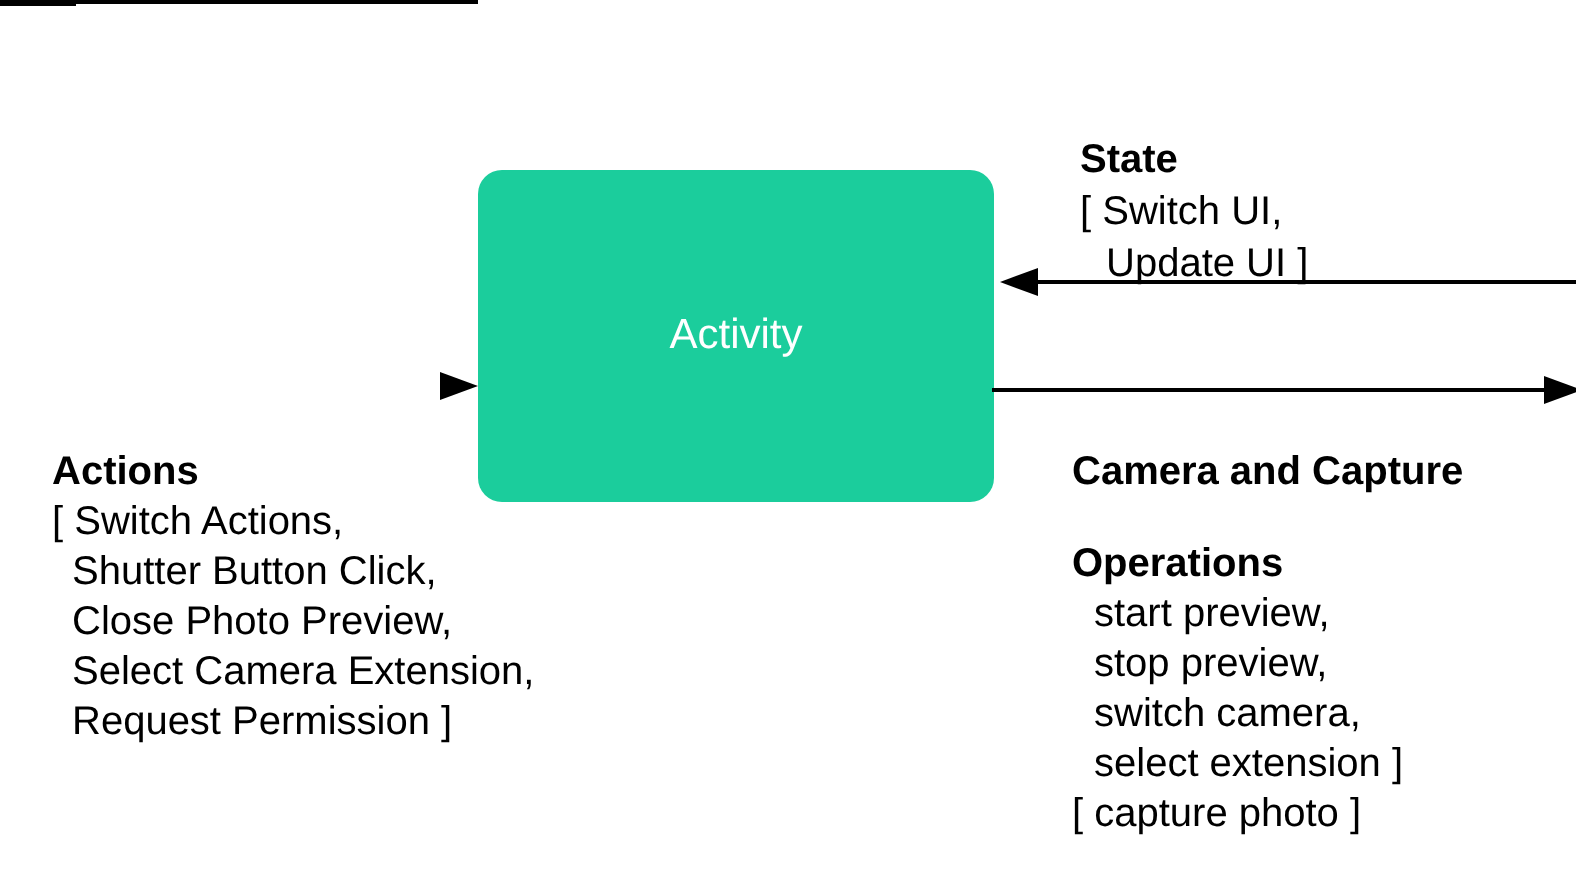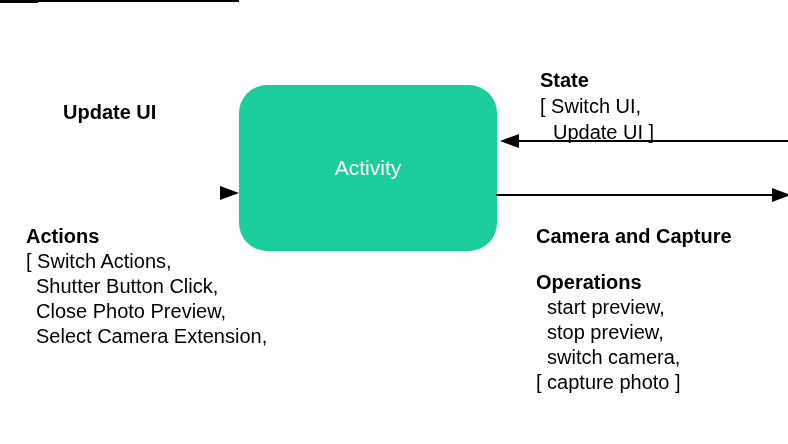--- a/index.html
+++ b/index.html
@@ -7,21 +7,21 @@
     position:relative;width:788px;height:444px;background:#ffffff;
     overflow:hidden;font-family:"Liberation Sans",sans-serif;color:#000000;
   }
   .corner-bar{position:absolute;left:0;top:0;width:38px;height:3px;background:#000000;}
   .hline{position:absolute;height:2px;background:#000000;}
   .ah{position:absolute;width:0;height:0;border-top:7px solid transparent;border-bottom:7px solid transparent;}
   .ah.right{border-left:19px solid #000000;}
   .ah.left{border-right:19px solid #000000;}
   .activity{
     position:absolute;left:239px;top:85px;width:258px;height:166px;
-    background:#1bcd9c;border-radius:28px;
+    background:#1bcd9c;border-radius:12px;
     display:flex;align-items:center;justify-content:center;
     color:#ffffff;font-size:21px;
   }
   .label-bold{position:absolute;font-size:20px;font-weight:bold;white-space:nowrap;}
   .block{position:absolute;font-size:20px;line-height:25px;white-space:nowrap;}
   .block .hd{font-weight:bold;margin-top:21px;}
   .state-block{line-height:26px;}
   .ind10{padding-left:10px;}
   .ind11{padding-left:11px;}
   .ind13{padding-left:13px;}
@@ -38,21 +38,20 @@
   .pos-state{left:540px;top:46px;}
   .pos-ops{left:536px;top:203px;}
 </style>
 </head>
 <body>
 
 <div class="canvas">
 
   <div class="corner-bar"></div>
 
-  <div class="label-bold pos-update">Update UI</div>
   <div class="hline line-update"></div>
 
   <div class="hline line-actions"></div>
   <div class="ah right head-actions"></div>
 
   <div class="activity">
     <span>Activity</span>
   </div>
 
   <div class="hline line-state"></div>
@@ -66,24 +65,26 @@
     <div>[ Switch UI,</div>
     <div class="ind13">Update UI ]</div>
   </div>
 
   <div class="block pos-actions">
     <div class="hd">Actions</div>
     <div>[ Switch Actions,</div>
     <div class="ind10">Shutter Button Click,</div>
     <div class="ind10">Close Photo Preview,</div>
     <div class="ind10">Select Camera Extension,</div>
+    <div class="ind10">Request Permission ]</div>
   </div>
 
   <div class="block pos-ops">
     <div class="hd">Camera and Capture</div>
     <div class="hd">Operations</div>
     <div class="ind11">start preview,</div>
     <div class="ind11">stop preview,</div>
     <div class="ind11">switch camera,</div>
+    <div class="ind11">select extension ]</div>
     <div>[ capture photo ]</div>
   </div>
 
 </div>
 
 </body></html>

